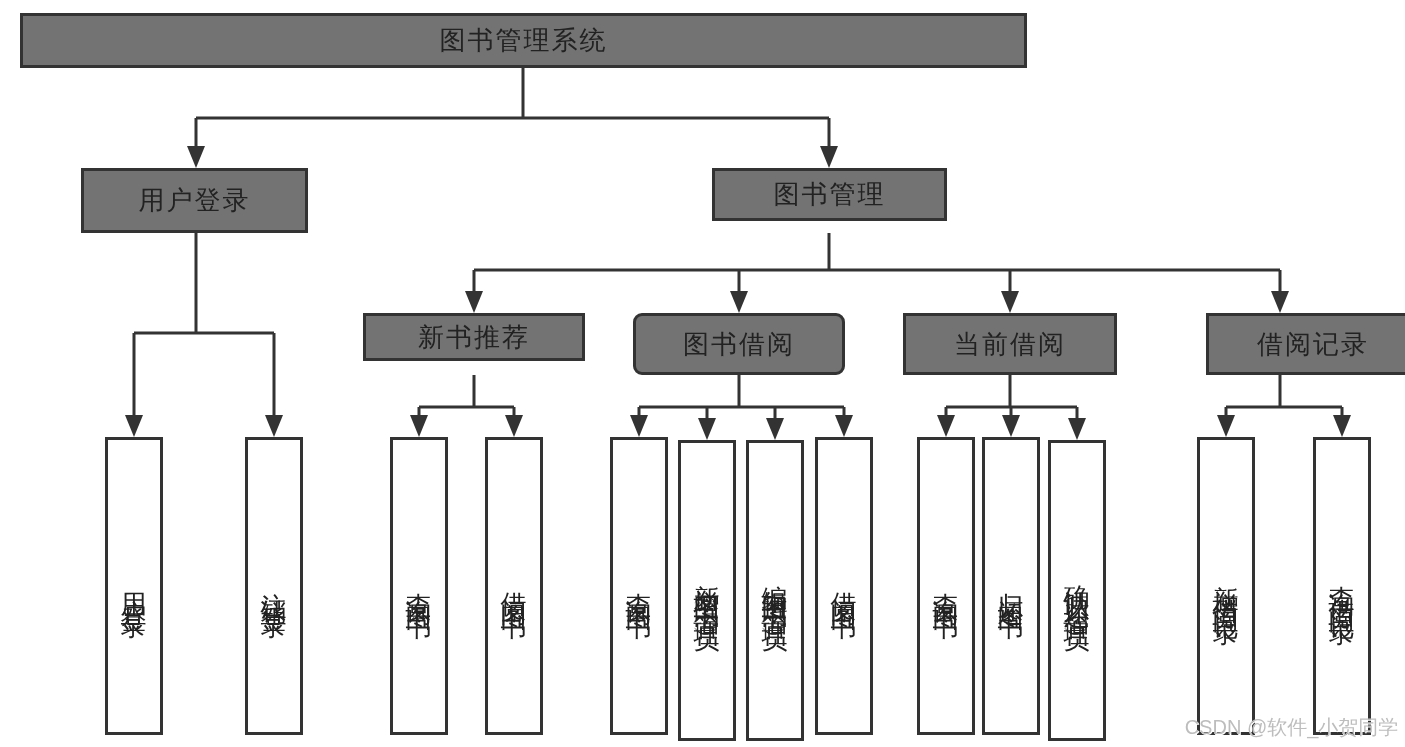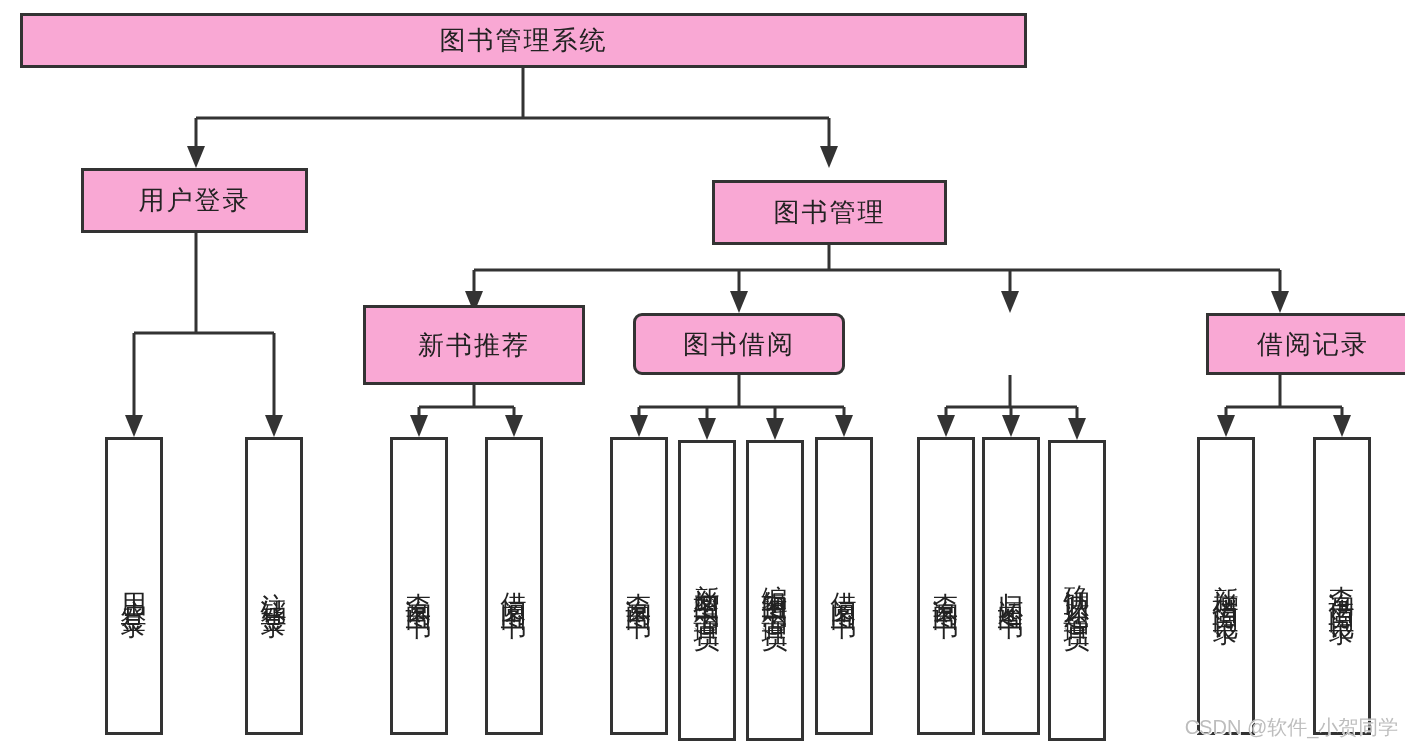--- a/index.html
+++ b/index.html
@@ -17,21 +17,21 @@
   .connectors {
     position: absolute;
     left: 0; top: 0;
     width: 1405px; height: 747px;
     pointer-events: none;
   }
 
   .node {
     position: absolute;
     border: 3px solid #333333;
-    background: #f9a8d4;
+    background: #737373;
     display: flex;
     align-items: center;
     justify-content: center;
     font-size: 26px;
     color: #222222;
     letter-spacing: 2px;
     z-index: 2;
   }
 
   .leaf {
@@ -51,22 +51,22 @@
     color: #222222;
     line-height: 52px;
     z-index: 2;
     overflow: hidden;
   }
   .leaf.tall { top: 440px; height: 301px; letter-spacing: 6px; }
 
   
   .n-root   { left: 20px;   top: 13px;  width: 1007px; height: 55px; }
   .n-login  { left: 81px;   top: 168px; width: 227px;  height: 65px; }
-  .n-mgmt   { left: 712px;  top: 168px; width: 235px;  height: 65px; margin-top: 12px; }
-  .n-rec    { left: 363px;  top: 305px; width: 222px;  height: 80px; }
+  .n-mgmt   { left: 712px;  top: 168px; width: 235px;  height: 53px; }
+  .n-rec    { left: 363px;  top: 313px; width: 222px;  height: 48px; }
   .n-borrow { left: 633px;  top: 313px; width: 212px;  height: 62px; border-radius: 9px; }
   .n-cur    { left: 903px;  top: 313px; width: 214px;  height: 62px; }
   .n-hist   { left: 1206px; top: 313px; width: 214px;  height: 62px; }
 
   
   .l1  { left: 105px; }
   .l2  { left: 245px; }
   .l3  { left: 390px; }
   .l4  { left: 485px; }
   .l5  { left: 610px; }
@@ -137,20 +137,21 @@
     </g>
   </svg>
 
   <div class="node n-root">图书管理系统</div>
 
   <div class="node n-login">用户登录</div>
   <div class="node n-mgmt">图书管理</div>
 
   <div class="node n-rec">新书推荐</div>
   <div class="node n-borrow">图书借阅</div>
+  <div class="node n-cur">当前借阅</div>
   <div class="node n-hist">借阅记录</div>
 
   <div class="leaf l1">用户登录</div>
   <div class="leaf l2">注销登录</div>
 
   <div class="leaf l3">查询图书</div>
   <div class="leaf l4">借阅图书</div>
 
   <div class="leaf l5">查询图书</div>
   <div class="leaf tall l6">新增图书（管理员）</div>

